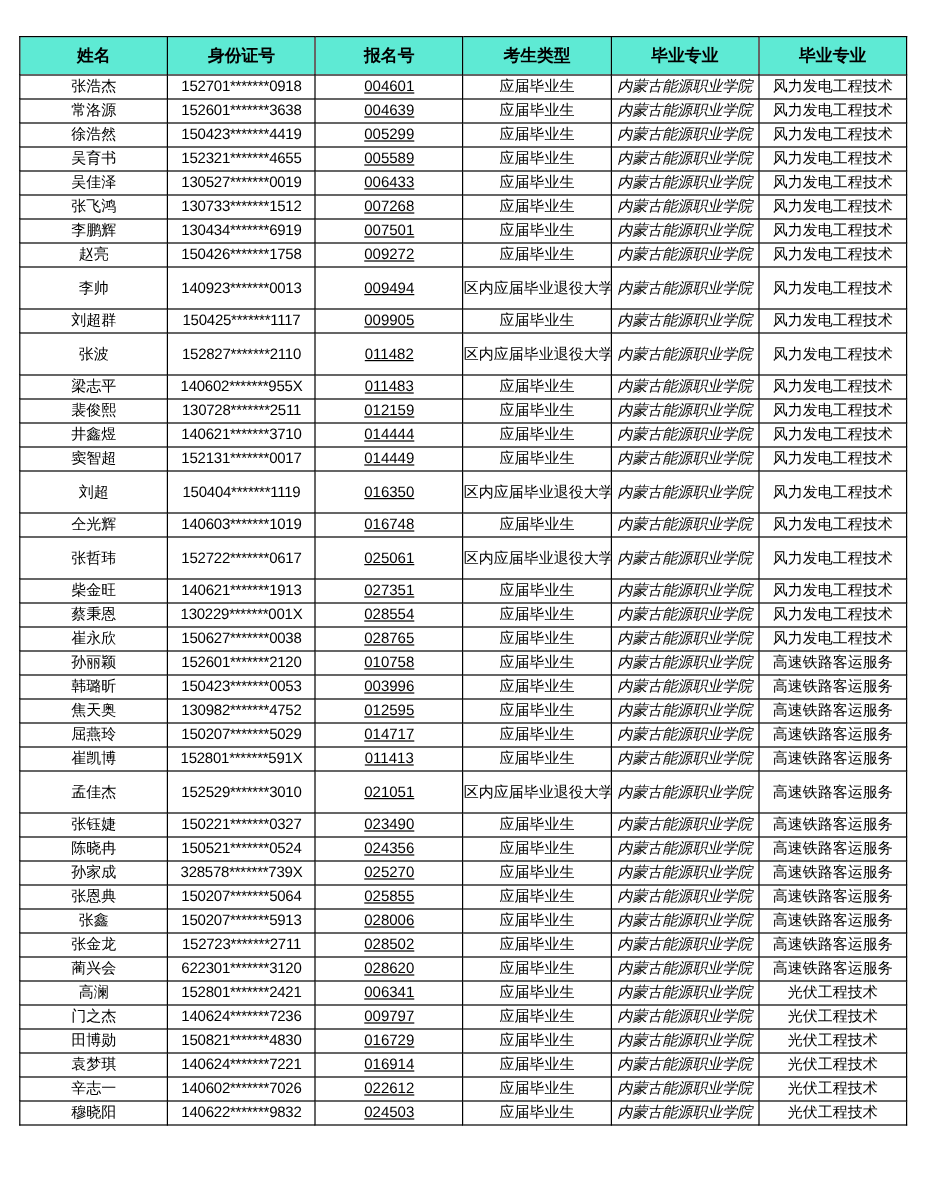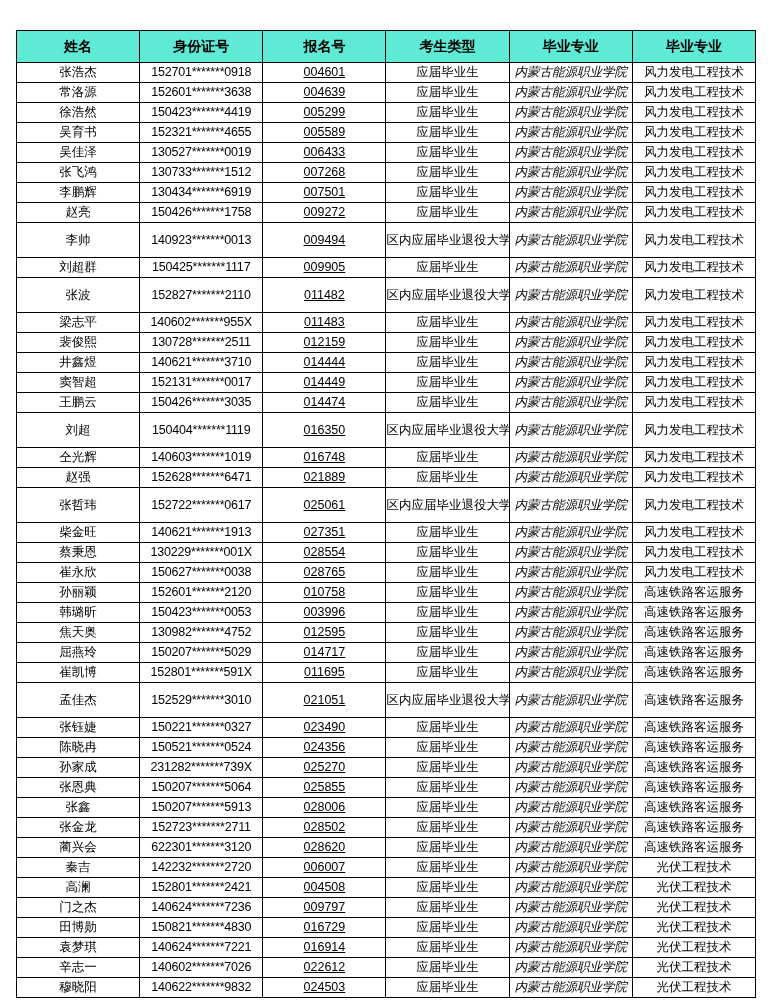--- a/index.html
+++ b/index.html
@@ -186,52 +186,36 @@
           <td class="major">风力发电工程技术</td>
         </tr>
         <tr>
           <td class="name">窦智超</td>
           <td class="idno">152131*******0017</td>
           <td class="regno">014449</td>
           <td class="type">应届毕业生</td>
           <td class="school">内蒙古能源职业学院</td>
           <td class="major">风力发电工程技术</td>
         </tr>
-        <tr>
-          <td class="name">王鹏云</td>
-          <td class="idno">150426*******3035</td>
-          <td class="regno">014474</td>
-          <td class="type">应届毕业生</td>
-          <td class="school">内蒙古能源职业学院</td>
-          <td class="major">风力发电工程技术</td>
-        </tr>
         <tr class="tall">
           <td class="name">刘超</td>
           <td class="idno">150404*******1119</td>
           <td class="regno">016350</td>
           <td class="type two-line">区内应届毕业退役大学生士兵</td>
           <td class="school">内蒙古能源职业学院</td>
           <td class="major">风力发电工程技术</td>
         </tr>
         <tr>
           <td class="name">仝光辉</td>
           <td class="idno">140603*******1019</td>
           <td class="regno">016748</td>
           <td class="type">应届毕业生</td>
           <td class="school">内蒙古能源职业学院</td>
           <td class="major">风力发电工程技术</td>
         </tr>
-        <tr>
-          <td class="name">赵强</td>
-          <td class="idno">152628*******6471</td>
-          <td class="regno">021889</td>
-          <td class="type">应届毕业生</td>
-          <td class="school">内蒙古能源职业学院</td>
-          <td class="major">风力发电工程技术</td>
-        </tr>
         <tr class="tall">
           <td class="name">张哲玮</td>
           <td class="idno">152722*******0617</td>
           <td class="regno">025061</td>
           <td class="type two-line">区内应届毕业退役大学生士兵</td>
           <td class="school">内蒙古能源职业学院</td>
           <td class="major">风力发电工程技术</td>
         </tr>
         <tr>
           <td class="name">柴金旺</td>
@@ -285,21 +269,21 @@
           <td class="name">屈燕玲</td>
           <td class="idno">150207*******5029</td>
           <td class="regno">014717</td>
           <td class="type">应届毕业生</td>
           <td class="school">内蒙古能源职业学院</td>
           <td class="major">高速铁路客运服务</td>
         </tr>
         <tr>
           <td class="name">崔凯博</td>
           <td class="idno">152801*******591X</td>
-          <td class="regno">011695</td>
+          <td class="regno">011413</td>
           <td class="type">应届毕业生</td>
           <td class="school">内蒙古能源职业学院</td>
           <td class="major">高速铁路客运服务</td>
         </tr>
         <tr class="tall">
           <td class="name">孟佳杰</td>
           <td class="idno">152529*******3010</td>
           <td class="regno">021051</td>
           <td class="type two-line">区内应届毕业退役大学生士兵</td>
           <td class="school">内蒙古能源职业学院</td>
@@ -316,21 +300,21 @@
         <tr>
           <td class="name">陈晓冉</td>
           <td class="idno">150521*******0524</td>
           <td class="regno">024356</td>
           <td class="type">应届毕业生</td>
           <td class="school">内蒙古能源职业学院</td>
           <td class="major">高速铁路客运服务</td>
         </tr>
         <tr>
           <td class="name">孙家成</td>
-          <td class="idno">231282*******739X</td>
+          <td class="idno">328578*******739X</td>
           <td class="regno">025270</td>
           <td class="type">应届毕业生</td>
           <td class="school">内蒙古能源职业学院</td>
           <td class="major">高速铁路客运服务</td>
         </tr>
         <tr>
           <td class="name">张恩典</td>
           <td class="idno">150207*******5064</td>
           <td class="regno">025855</td>
           <td class="type">应届毕业生</td>
@@ -355,31 +339,23 @@
         </tr>
         <tr>
           <td class="name">蔺兴会</td>
           <td class="idno">622301*******3120</td>
           <td class="regno">028620</td>
           <td class="type">应届毕业生</td>
           <td class="school">内蒙古能源职业学院</td>
           <td class="major">高速铁路客运服务</td>
         </tr>
         <tr>
-          <td class="name">秦吉</td>
-          <td class="idno">142232*******2720</td>
-          <td class="regno">006007</td>
-          <td class="type">应届毕业生</td>
-          <td class="school">内蒙古能源职业学院</td>
-          <td class="major">光伏工程技术</td>
-        </tr>
-        <tr>
           <td class="name">高澜</td>
           <td class="idno">152801*******2421</td>
-          <td class="regno">004508</td>
+          <td class="regno">006341</td>
           <td class="type">应届毕业生</td>
           <td class="school">内蒙古能源职业学院</td>
           <td class="major">光伏工程技术</td>
         </tr>
         <tr>
           <td class="name">门之杰</td>
           <td class="idno">140624*******7236</td>
           <td class="regno">009797</td>
           <td class="type">应届毕业生</td>
           <td class="school">内蒙古能源职业学院</td>

